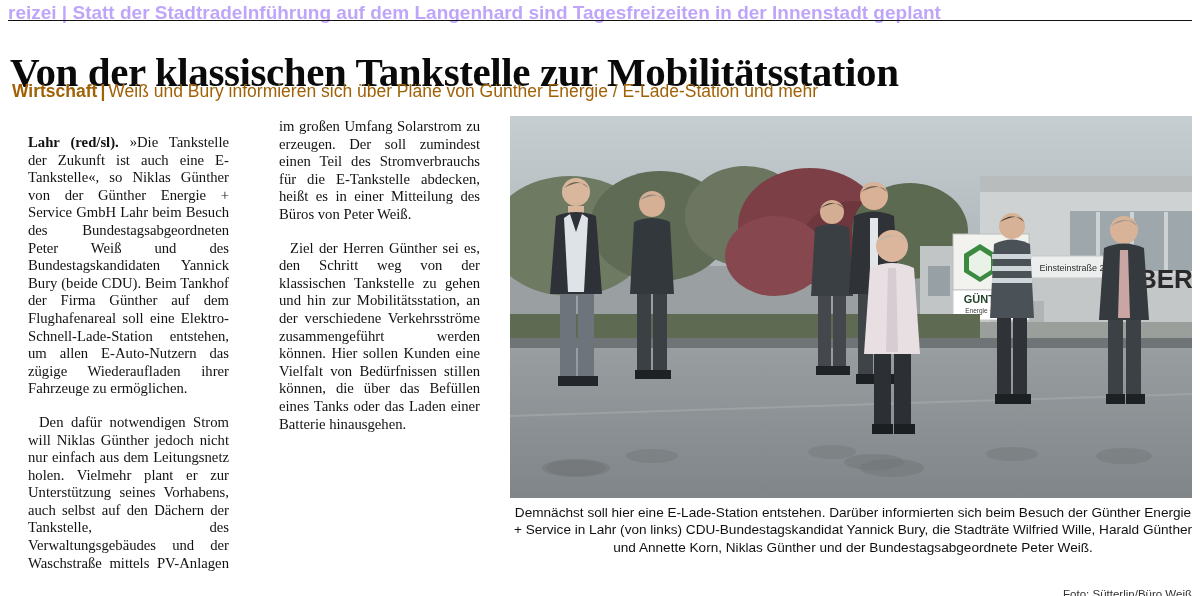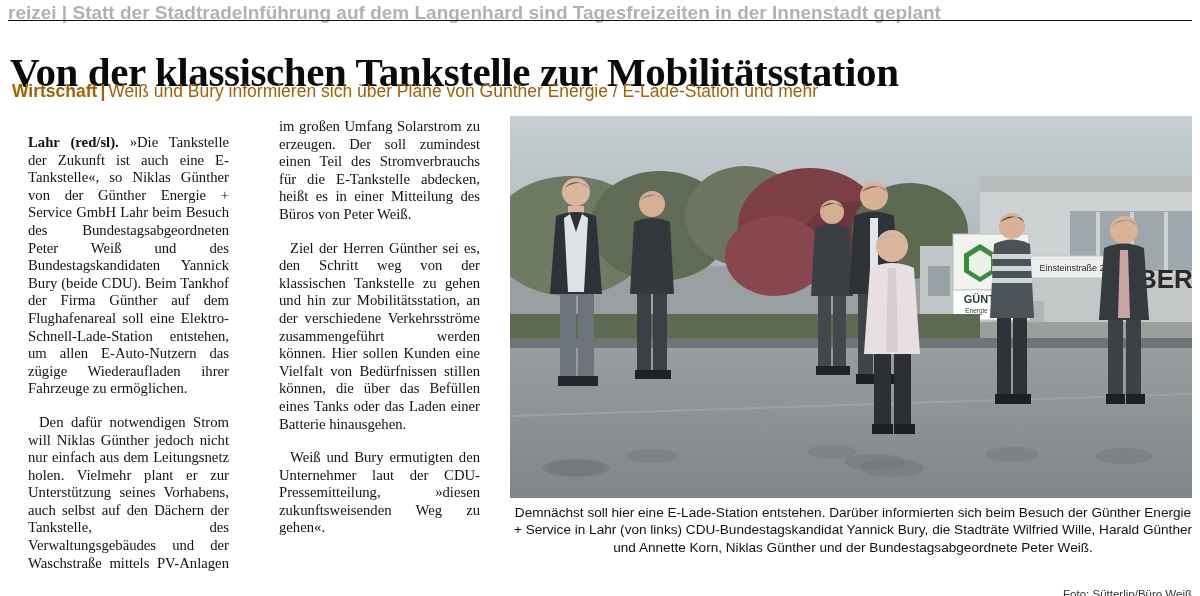--- a/index.html
+++ b/index.html
@@ -12,21 +12,21 @@
     background: #ffffff;
     font-family: "Liberation Serif", serif;
     color: #111111;
     overflow: hidden;
     position: relative;
   }
 
   
   .ghost {
     position: absolute;
-    color: #737373;
+    color: #8b5cf6;
     opacity: 0.55;
     font-family: "Liberation Sans", sans-serif;
     white-space: nowrap;
     pointer-events: none;
   }
   .ghost-top-left {
     left: 8px;
     top: 2px;
     font-size: 19px;
     font-weight: bold;
@@ -141,21 +141,20 @@
 <h1 class="headline">Von der klassischen Tankstelle zur Mobilitätsstation</h1>
 
 <div class="subhead">
   <span class="dept">Wirtschaft</span><span class="bar">|</span><span>Weiß und Bury informieren sich über Pläne von Günther Energie / E-Lade-Station und mehr</span>
 </div>
 
 <div class="body-cols">
   <p><span class="lead">Lahr (red/sl).</span> <span>»Die Tankstelle der Zukunft ist auch eine E-Tankstelle«, so Niklas Günther von der Günther Energie + Service GmbH Lahr beim Besuch des Bundestagsabgeordneten Peter Weiß und des Bundestagskandidaten Yannick Bury (beide CDU). Beim Tankhof der Firma Günther auf dem Flughafenareal soll eine Elektro-Schnell-Lade-Station entstehen, um allen E-Auto-Nutzern das zügige Wiederaufladen ihrer Fahrzeuge zu ermöglichen.</span></p>
   <p>Den dafür notwendigen Strom will Niklas Günther jedoch nicht nur einfach aus dem Leitungsnetz holen. Vielmehr plant er zur Unterstützung seines Vorhabens, auch selbst auf den Dächern der Tankstelle, des Verwaltungsgebäudes und der Waschstraße mittels PV-Anlagen im großen Umfang Solarstrom zu erzeugen. Der soll zumindest einen Teil des Stromverbrauchs für die E-Tankstelle abdecken, heißt es in einer Mitteilung des Büros von Peter Weiß.</p>
   <p>Ziel der Herren Günther sei es, den Schritt weg von der klassischen Tankstelle zu gehen und hin zur Mobilitätsstation, an der verschiedene Verkehrsströme zusammengeführt werden können. Hier sollen Kunden eine Vielfalt von Bedürfnissen stillen können, die über das Befüllen eines Tanks oder das Laden einer Batterie hinausgehen.</p>
-  <p>Weiß und Bury ermutigten den Unternehmer laut der CDU-Pressemitteilung, »diesen zukunftsweisenden Weg zu gehen«.</p>
 </div>
 
 <div class="photo">
   <svg width="682" height="382" viewBox="0 0 682 382" xmlns="http://www.w3.org/2000/svg">
     <defs>
       <linearGradient id="sky" x1="0" y1="0" x2="0" y2="1">
         <stop offset="0%" stop-color="#c7ced2"></stop>
         <stop offset="100%" stop-color="#aeb6ba"></stop>
       </linearGradient>
       <linearGradient id="road" x1="0" y1="0" x2="0" y2="1">

